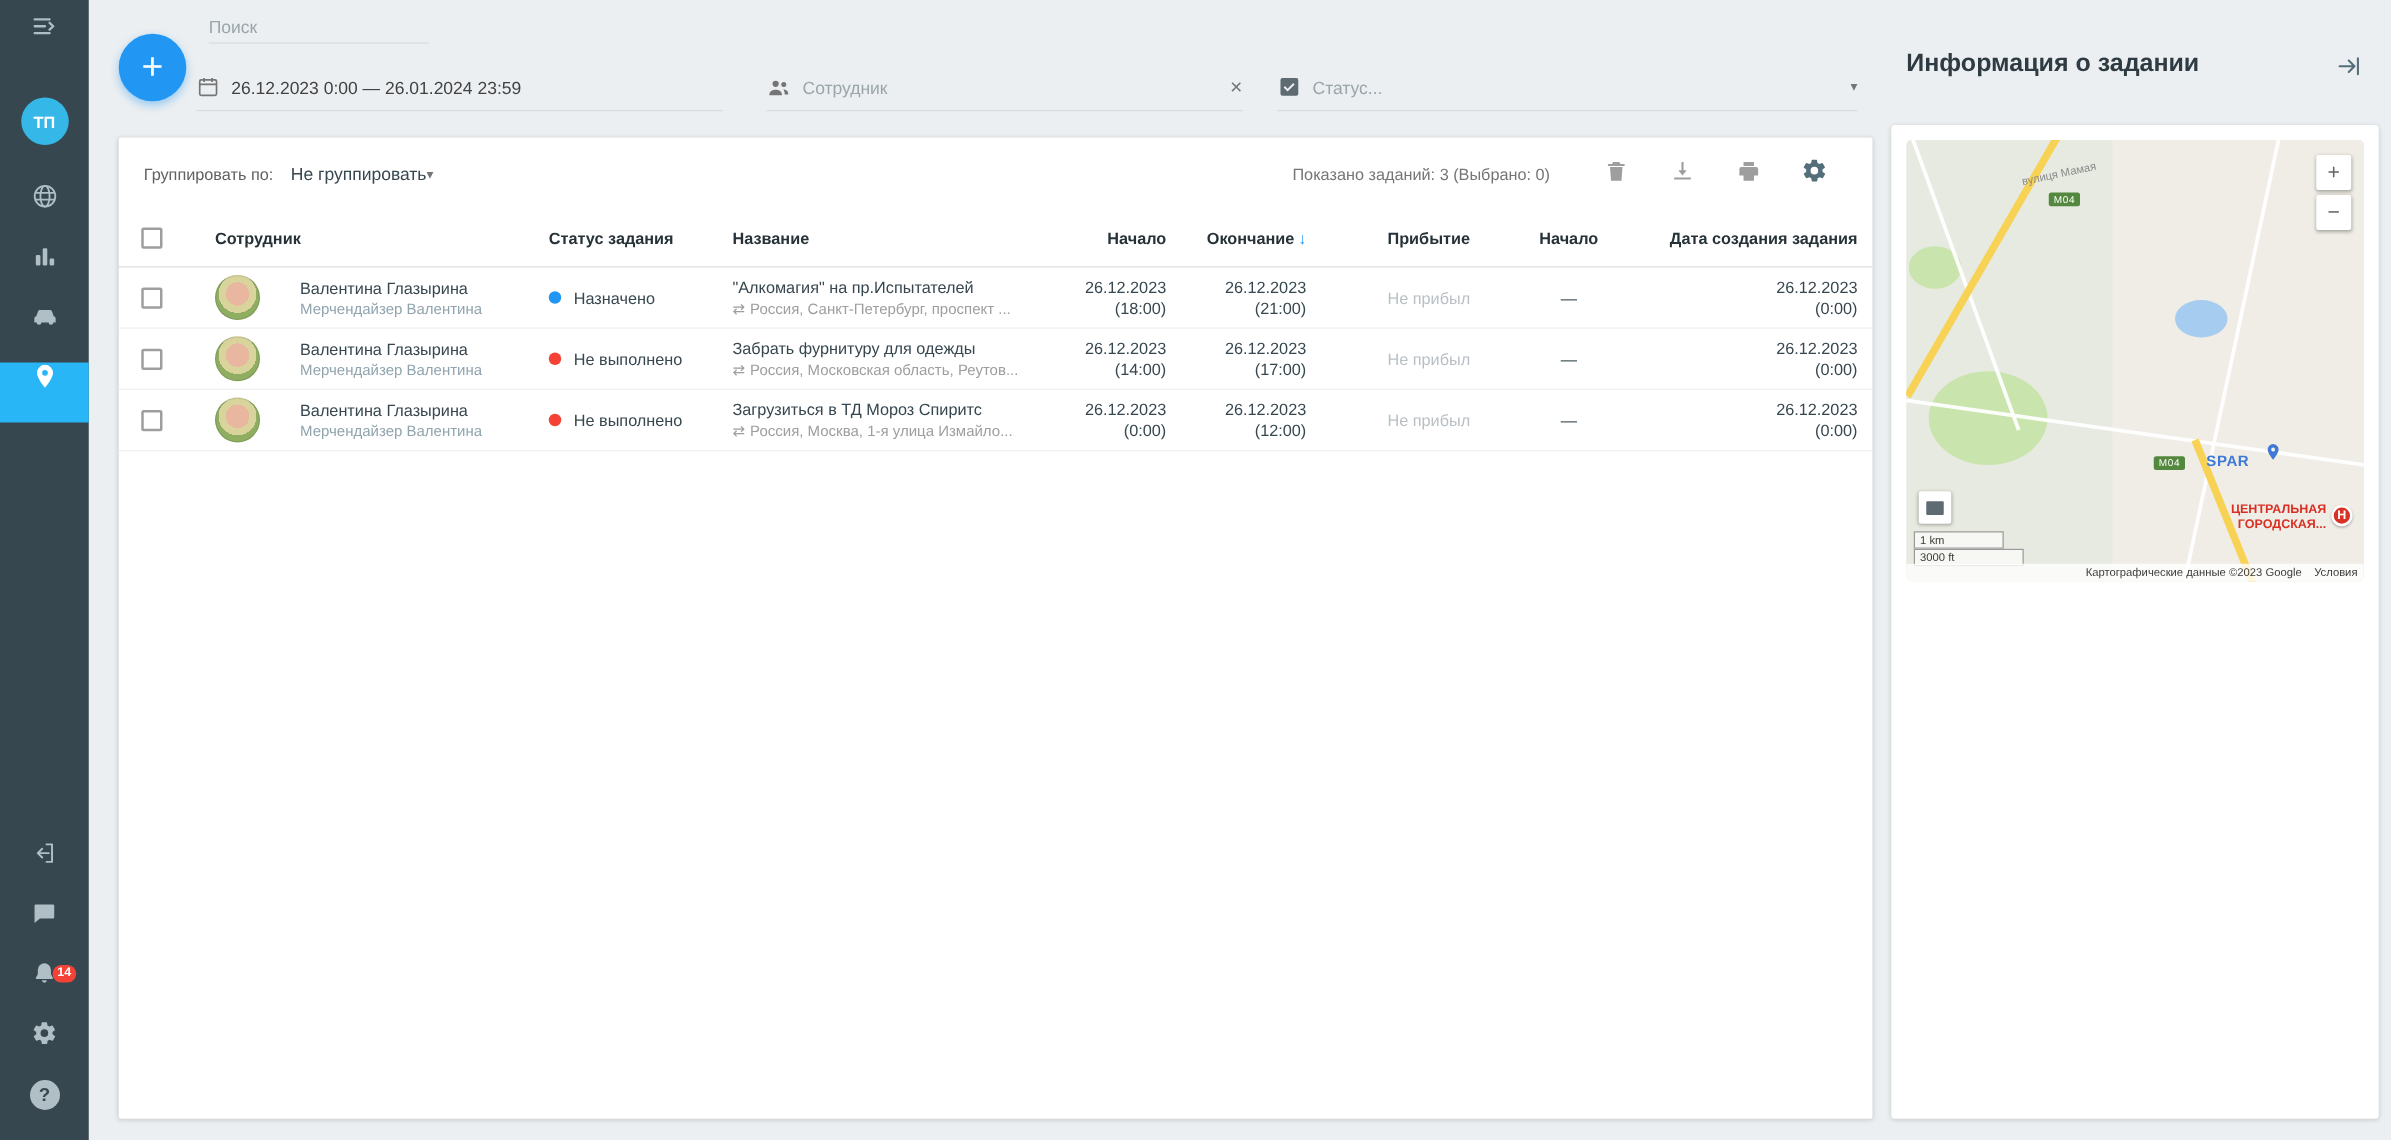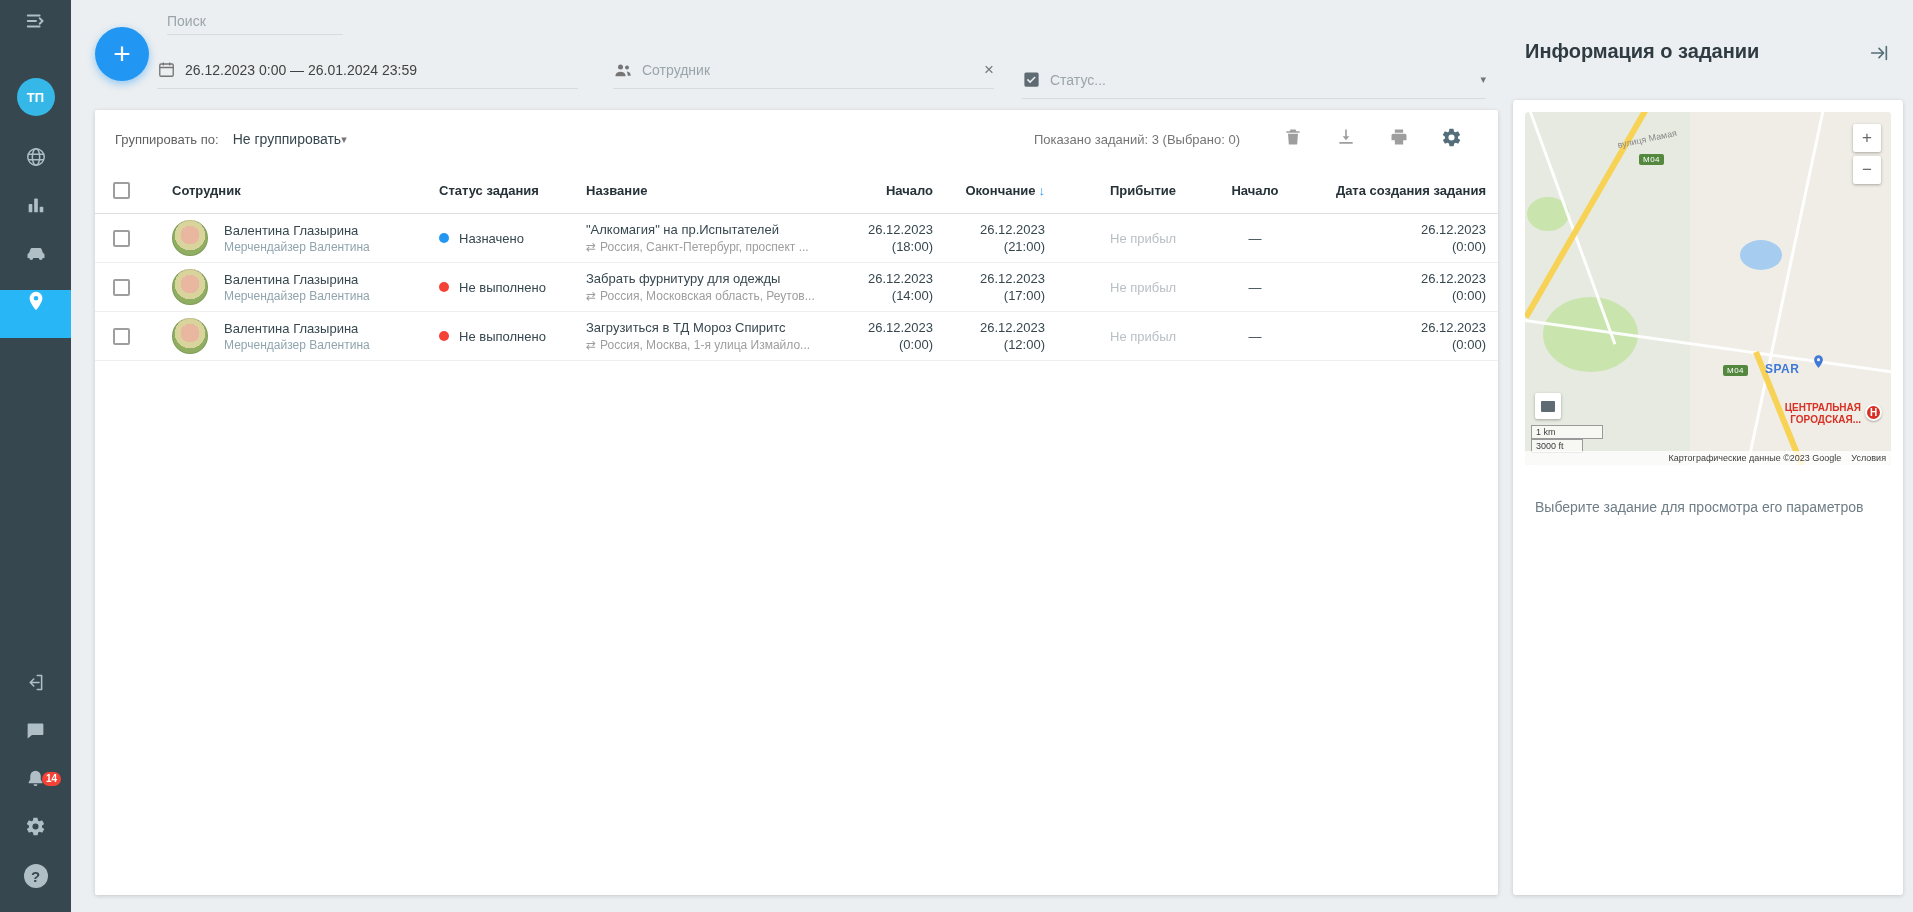--- a/index.html
+++ b/index.html
@@ -21,41 +21,41 @@
   .search-wrap{position:absolute;left:167px;top:8px;width:176px;}
   .uinput{width:100%;border:none;border-bottom:1px solid #d7dcdf;background:transparent;font:14px "Liberation Sans","DejaVu Sans",sans-serif;color:#424242;padding:5px 0;outline:none;}
   .uinput::placeholder{color:#9aa5ab;}
   .field{position:absolute;top:56px;display:flex;align-items:center;gap:9px;border-bottom:1px solid #d7dcdf;padding-bottom:5px;height:33px;}
   .field .ficon{color:#757575;flex:none;display:flex;}
   .field .ficon.dark{color:#5f6b72;}
   .field input{border:none;background:none;outline:none;font:14px "Liberation Sans","DejaVu Sans",sans-serif;color:#424242;flex:1;min-width:0;}
   .field input::placeholder{color:#9aa5ab;}
   .f-date{left:157px;width:421px;}
   .f-emp{left:613px;width:381px;}
-  .f-status{left:1022px;width:464px;margin-top:10px;}
+  .f-status{left:1022px;width:464px;}
   .clear-x{color:#757575;font-size:17px;cursor:pointer;line-height:1;}
   .caret{color:#757575;font-size:11px;cursor:pointer;}
 
   
   .card{position:absolute;left:95px;top:110px;width:1403px;height:785px;background:#fff;border-radius:2px;box-shadow:0 1px 4px rgba(0,0,0,.16);overflow:hidden;z-index:2;}
   .toolbar{height:58px;display:flex;align-items:center;padding:0 20px;}
   .group-label{font-size:13px;color:#616161;}
   .group-select{display:flex;align-items:center;margin-left:14px;font-size:14px;color:#37474f;cursor:pointer;}
   .toolbar-right{margin-left:auto;display:flex;align-items:center;}
   .summary{font-size:13px;color:#757575;margin-right:26px;}
   .tool-btn{width:53px;display:flex;justify-content:center;color:#9e9e9e;cursor:pointer;}
   .tool-btn.settings{color:#546e7a;}
 
   .thead,.trow{display:grid;grid-template-columns:52px 286px 147px 275px 88px 112px 150px 100px 1fr;align-items:center;}
   .thead{height:46px;border-bottom:1px solid #e0e0e0;font-size:13px;font-weight:bold;color:#263238;}
   .trow{height:49px;border-bottom:1px solid #efefef;font-size:13px;color:#37474f;cursor:pointer;}
   .cell{padding:0 6px;min-width:0;}
   .c-check{display:flex;justify-content:center;}
   .cb{width:17px;height:17px;border:2px solid #9e9e9e;border-radius:2px;cursor:pointer;background:#fff;flex:none;}
-  .c-emp{display:flex;align-items:center;gap:16px;padding-left:25px;}
+  .c-emp{display:flex;align-items:center;gap:32px;padding-left:25px;}
   .h-emp{padding-left:25px;}
   .avatar{width:36px;height:36px;border-radius:50%;flex:none;background:radial-gradient(circle at 50% 42%,#e9b6a0 0 34%,#d9d49b 34% 55%,#8fae62 55% 100%);box-shadow:inset 0 0 0 1px rgba(0,0,0,.1);}
   .emp-col{display:flex;flex-direction:column;gap:2px;min-width:0;}
   .emp-name{color:#37474f;white-space:nowrap;}
   .emp-role{font-size:12px;color:#90a4ae;white-space:nowrap;}
   .c-status{display:flex;align-items:center;gap:10px;}
   .dot{width:10px;height:10px;border-radius:50%;flex:none;}
   .c-title{display:flex;flex-direction:column;gap:3px;overflow:hidden;}
   .task-title{white-space:nowrap;overflow:hidden;text-overflow:ellipsis;}
   .task-addr{font-size:12px;color:#9e9e9e;display:flex;align-items:center;gap:4px;white-space:nowrap;overflow:hidden;}
@@ -415,20 +415,19 @@
         </svg>
     </span>
     <div class="abs m-hosp" style="left:236px;top:290px;">ЦЕНТРАЛЬНАЯ ГОРОДСКАЯ...</div>
     <div class="abs m-hmark" style="left:340px;top:292px;">H</div>
     <div class="abs m-zoom" style="top:12px;">+</div>
     <div class="abs m-zoom" style="top:44px;">−</div>
     <div class="abs m-layers">
         <i></i>
       </div>
     <div class="abs m-scale" style="bottom:26px;width:72px;">1 km</div>
-    <div class="abs m-scale" style="bottom:12px;width:52px;margin-top:20px;">3000 ft</div>
+    <div class="abs m-scale" style="bottom:12px;width:88px;margin-top:20px;">3000 ft</div>
     <div class="abs m-attrib">
       <span>Картографические данные ©2023 Google</span>
       <span class="m-terms">Условия</span>
     </div>
   </div>
-  <p class="empty-text">Выберите задание для просмотра его параметров</p>
 </aside>
 
 </body></html>

